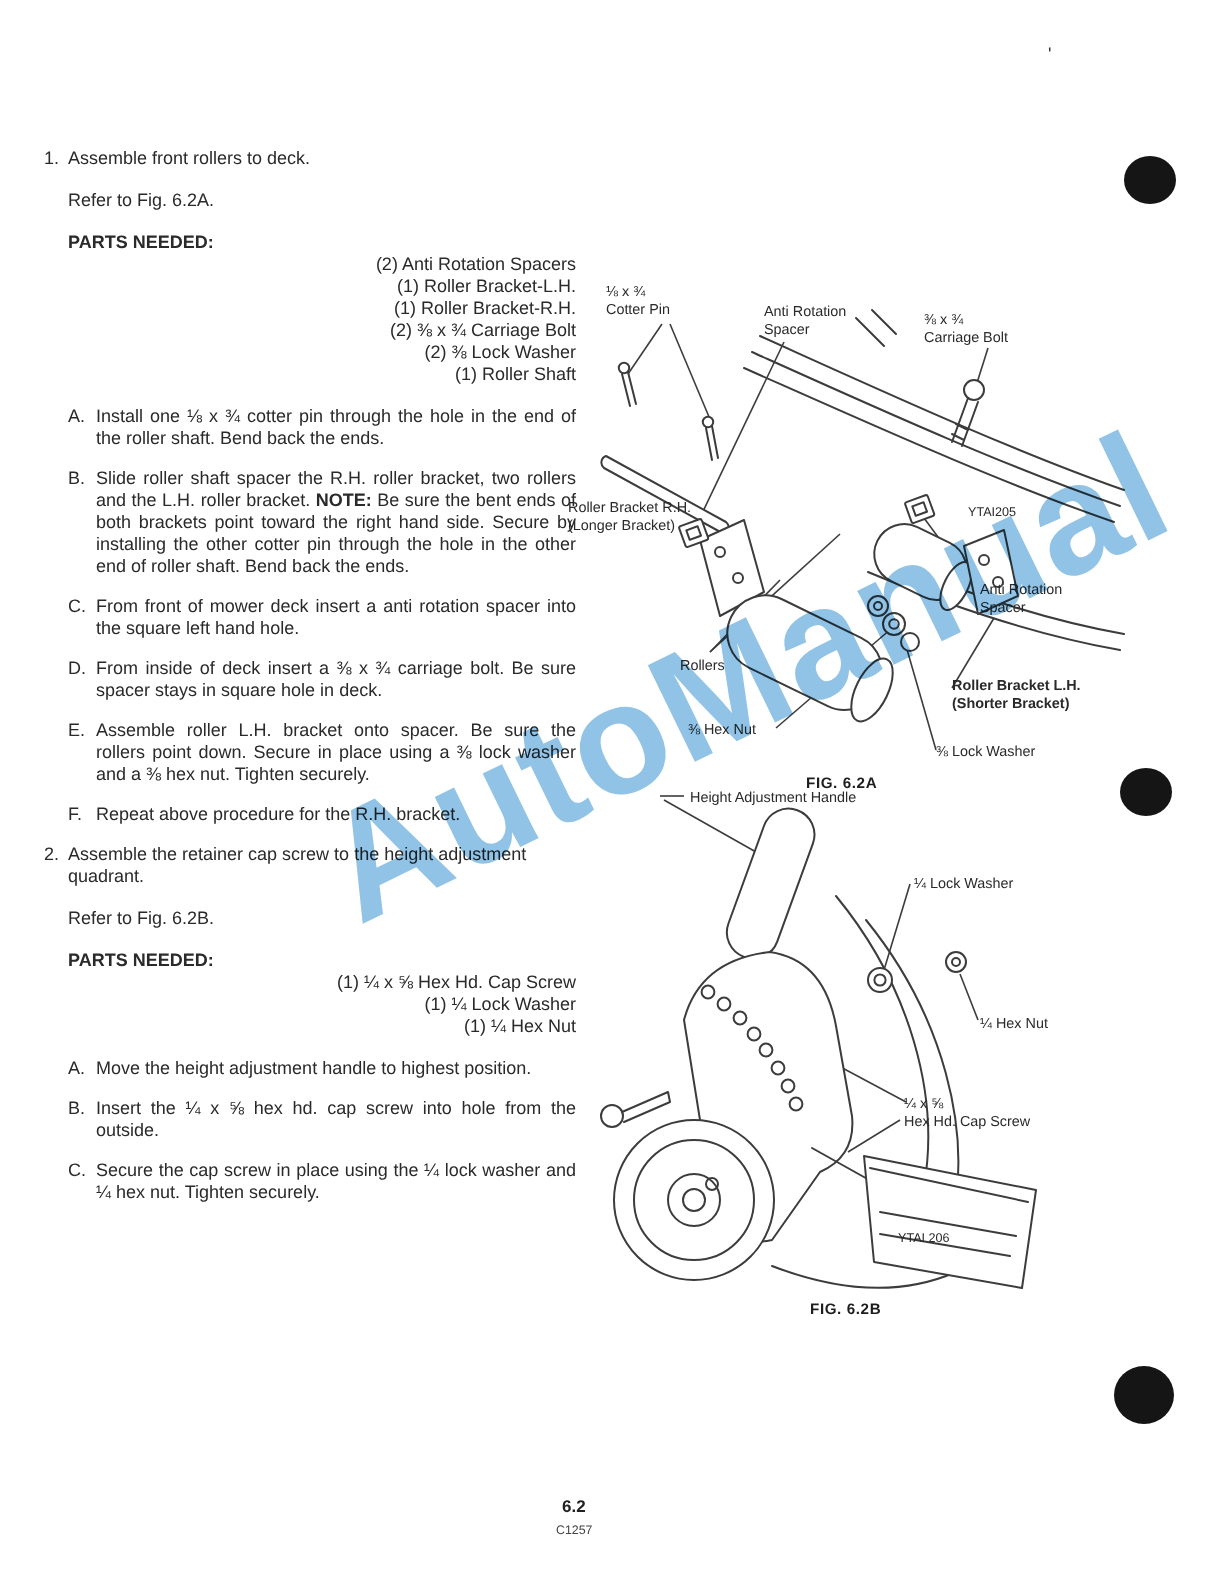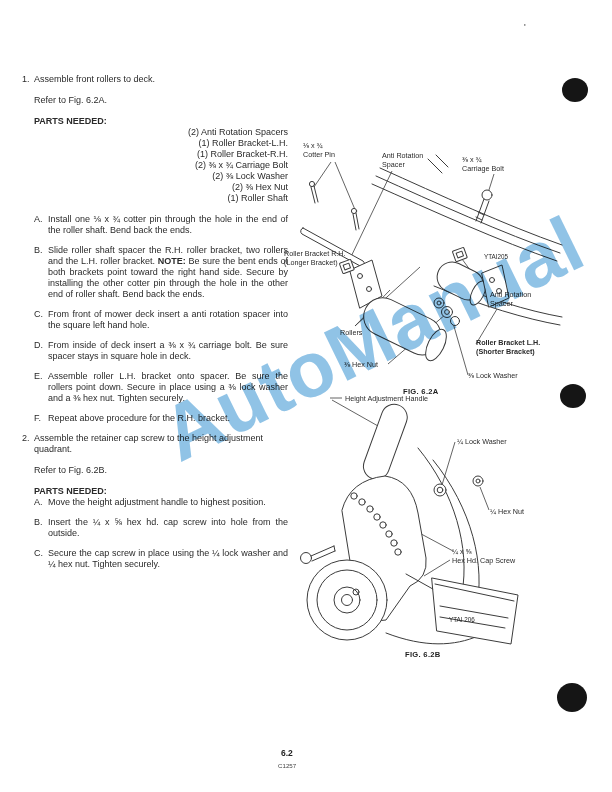--- a/index.html
+++ b/index.html
@@ -64,21 +64,20 @@
       <span class="lead-text">Assemble front rollers to deck.</span>
     </div>
     <div class="ind">Refer to Fig. 6.2A.</div>
     <div class="ind bold mb0">PARTS NEEDED:</div>
     <div class="parts-list">
       <div>(2) Anti Rotation Spacers</div>
       <div>(1) Roller Bracket-L.H.</div>
       <div>(1) Roller Bracket-R.H.</div>
       <div>(2) ⅜ x ¾ Carriage Bolt</div>
       <div>(2) ⅜ Lock Washer</div>
-      <div>(2) ⅜ Hex Nut</div>
       <div>(1) Roller Shaft</div>
     </div>
 
     <div class="step">
       <span class="letter">A.</span>
       <span class="stext">Install one ⅛ x ¾ cotter pin through the hole in the end of the roller shaft. Bend back the ends.</span>
     </div>
     <div class="step">
       <span class="letter">B.</span>
       <span class="stext"><span>Slide roller shaft spacer the R.H. roller bracket, two rollers and the L.H. roller bracket. </span><span class="bold">NOTE:</span><span> Be sure the bent ends of both brackets point toward the right hand side. Secure by installing the other cotter pin through the hole in the other end of roller shaft. Bend back the ends.</span></span>
@@ -99,20 +98,25 @@
       <span class="letter">F.</span>
       <span class="stext">Repeat above procedure for the R.H. bracket.</span>
     </div>
 
     <div class="numrow">
       <span class="lead-num">2.</span>
       <span class="lead-text">Assemble the retainer cap screw to the height adjustment quadrant.</span>
     </div>
     <div class="ind">Refer to Fig. 6.2B.</div>
     <div class="ind bold mb0">PARTS NEEDED:</div>
+    <div class="parts-list">
+      <div>(1) ¼ x ⅝ Hex Hd. Cap Screw</div>
+      <div>(1) ¼ Lock Washer</div>
+      <div>(1) ¼ Hex Nut</div>
+    </div>
 
     <div class="step">
       <span class="letter">A.</span>
       <span class="stext">Move the height adjustment handle to highest position.</span>
     </div>
     <div class="step">
       <span class="letter">B.</span>
       <span class="stext">Insert the ¼ x ⅝ hex hd. cap screw into hole from the outside.</span>
     </div>
     <div class="step">

